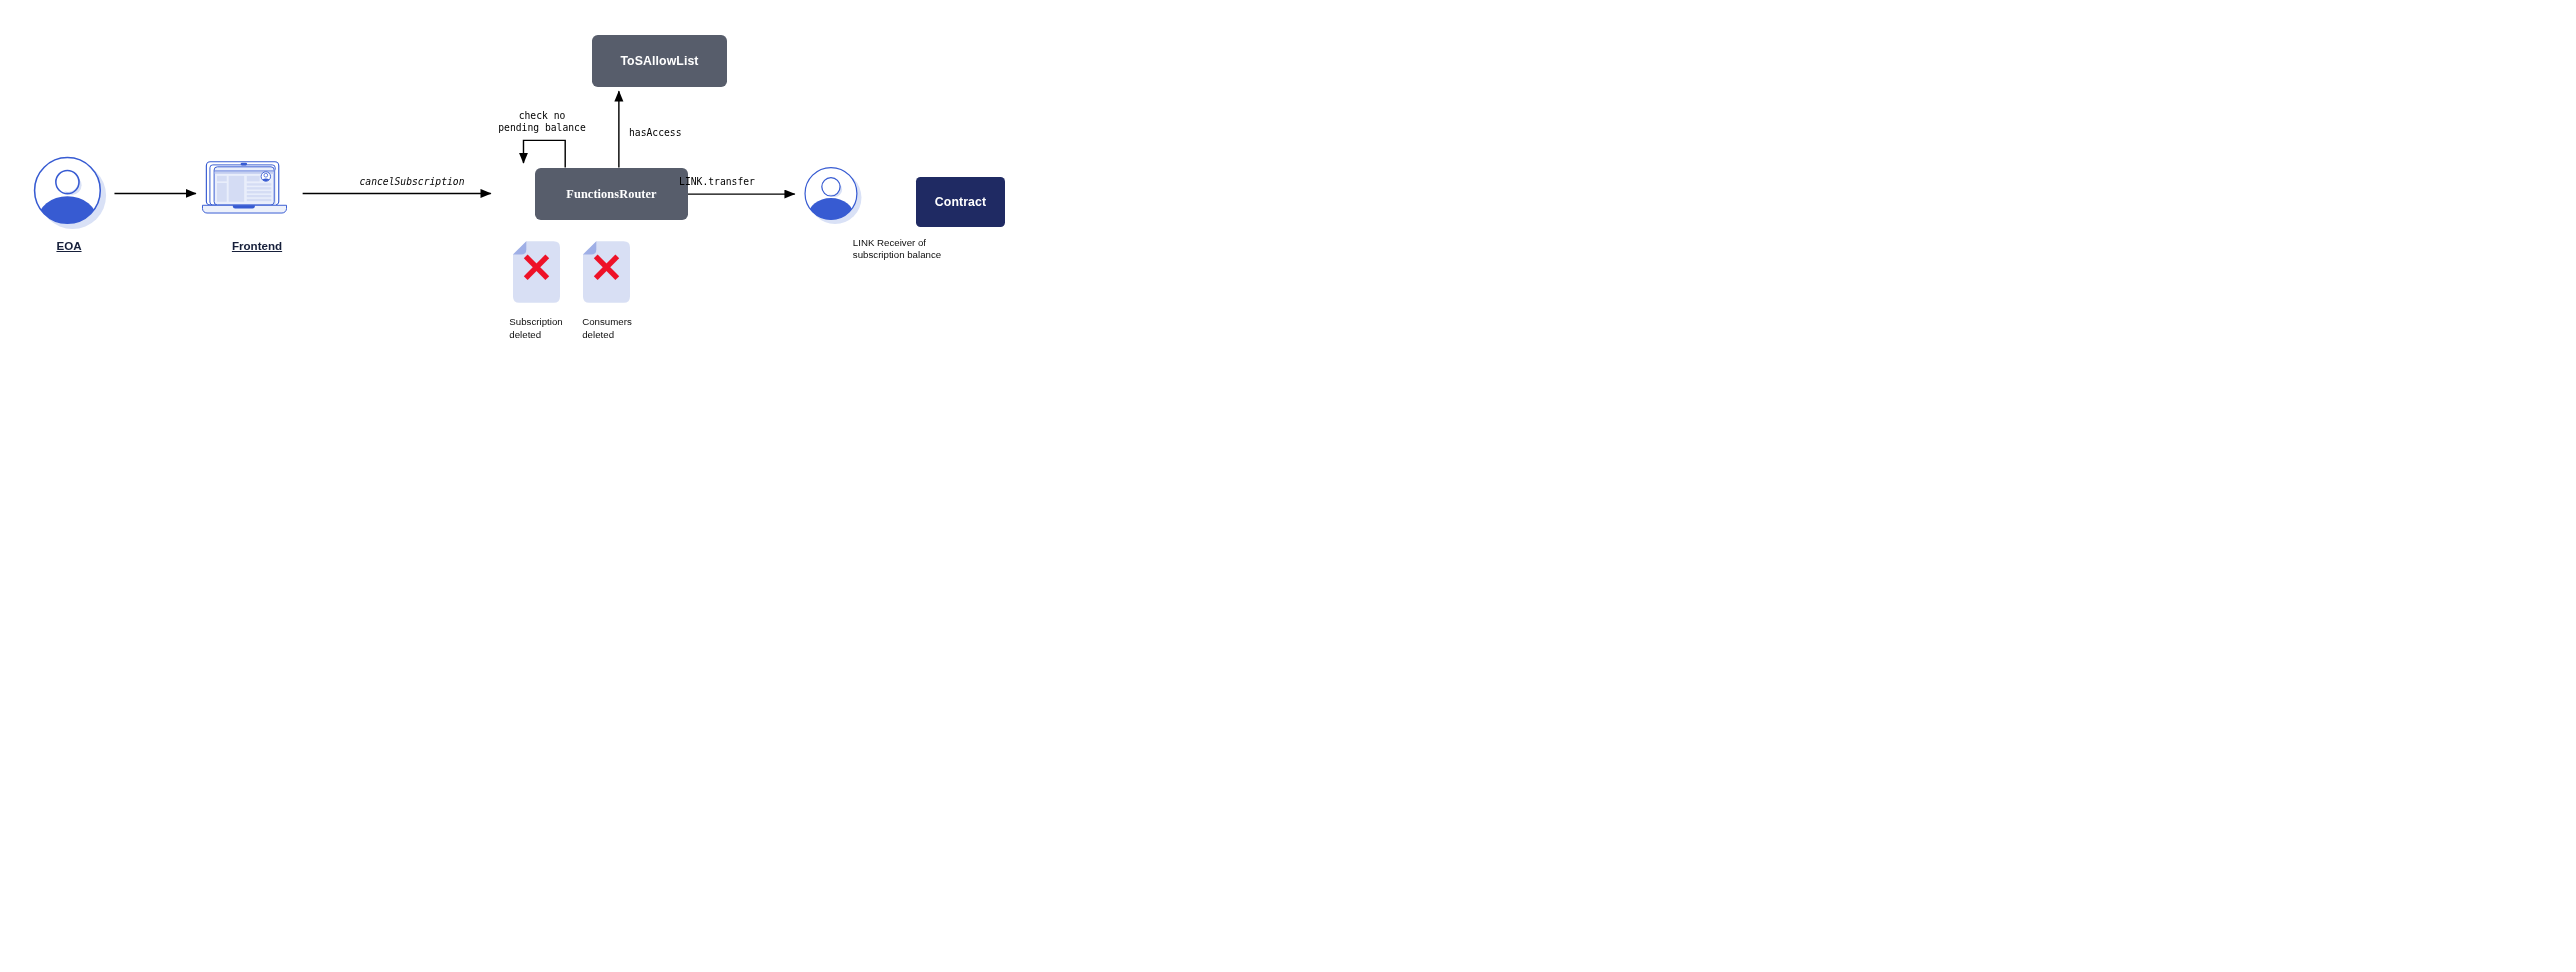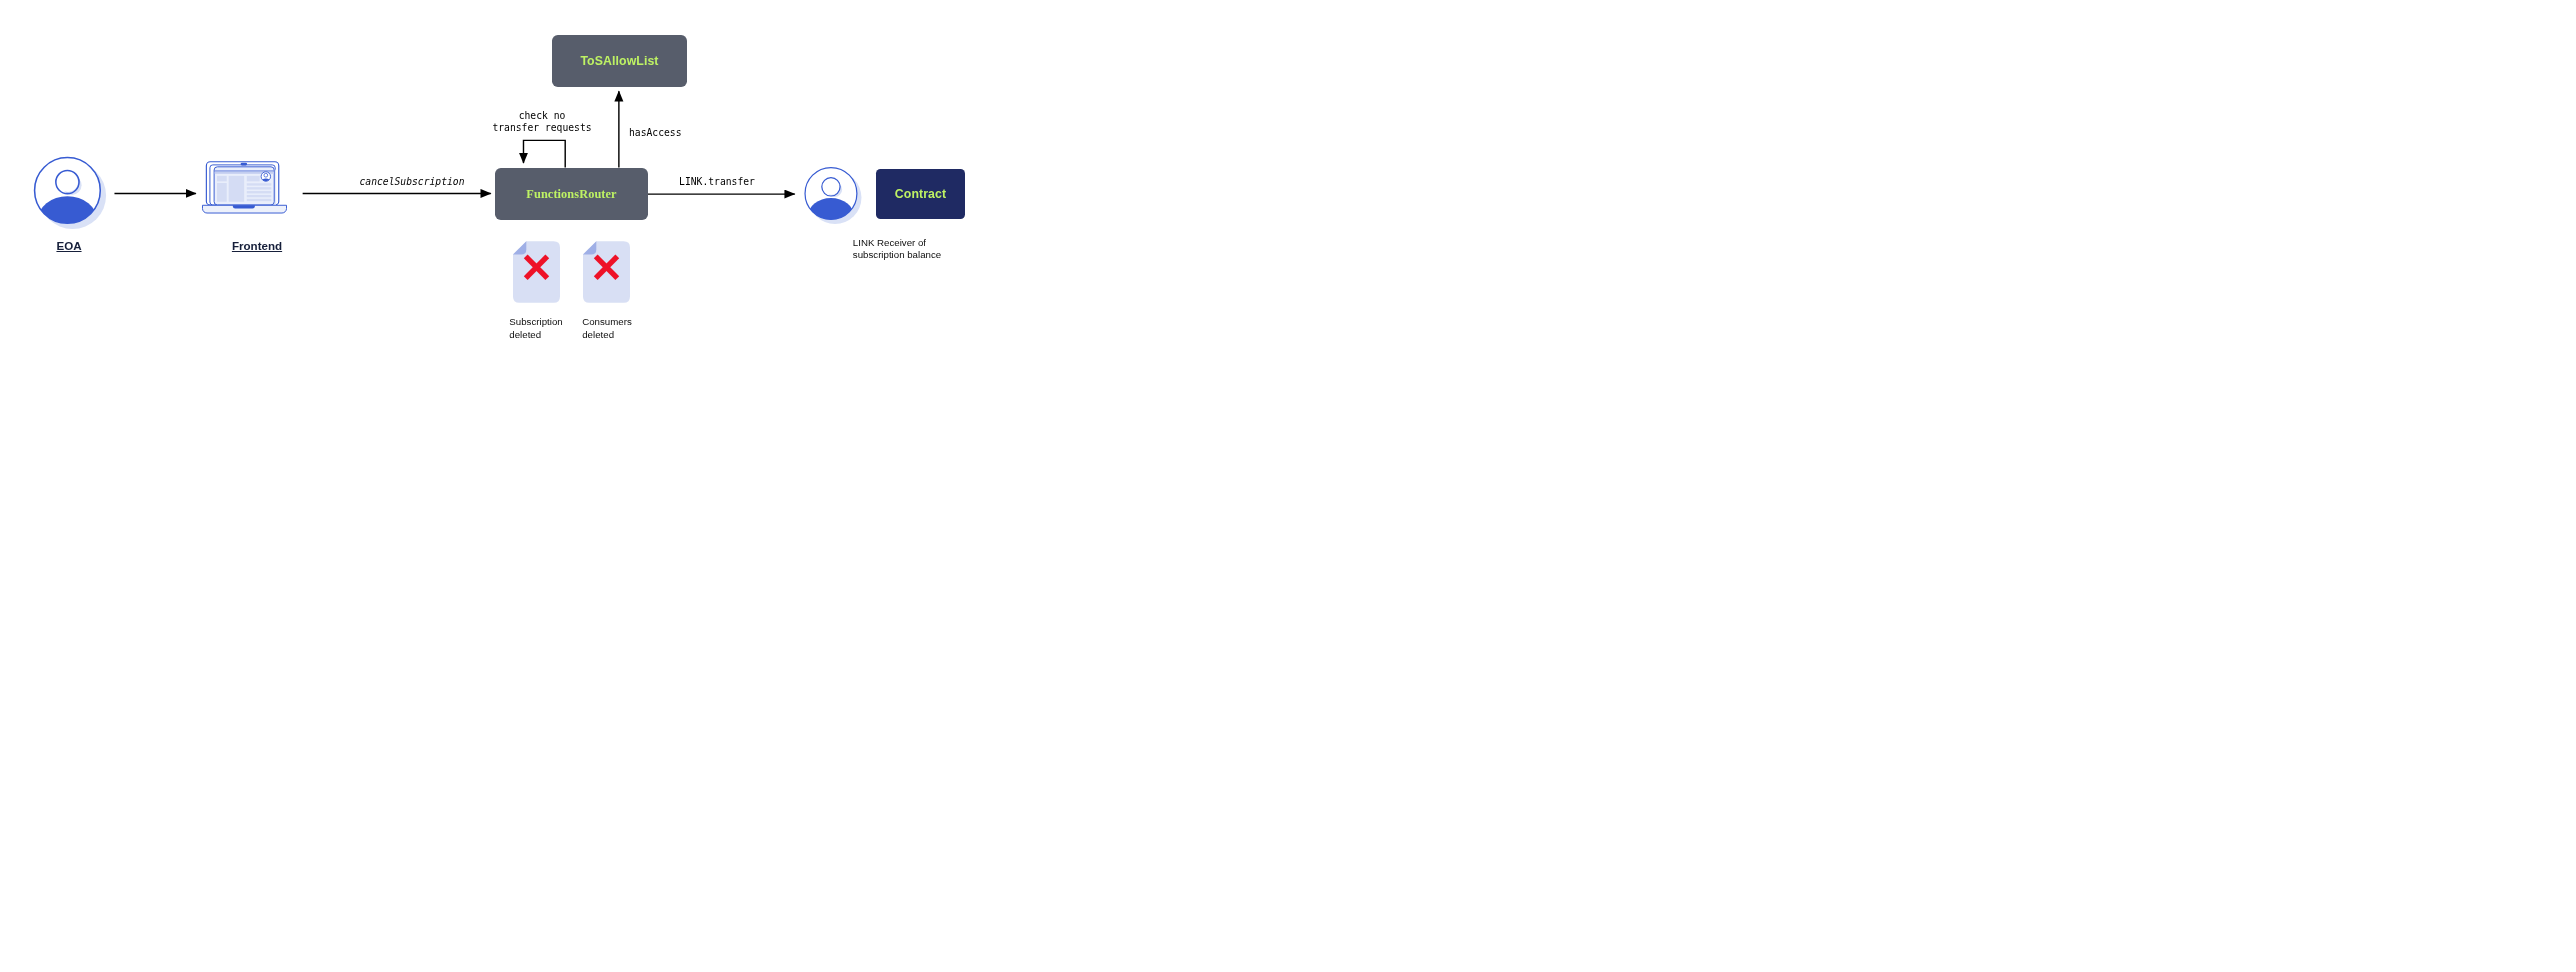--- a/index.html
+++ b/index.html
@@ -10,26 +10,27 @@
   }
   svg { display:block; }
   .abs { position:absolute; }
 
   
   #connectors { position:absolute; left:0; top:0; width:1014px; height:383px; }
 
   
   .box {
     position:absolute; display:flex; align-items:center; justify-content:center;
-    color:#bef264; font-weight:bold; font-size:12.3px; letter-spacing:0.1px;
+    color:#ffffff; font-weight:bold; font-size:12.3px; letter-spacing:0.1px;
     border-radius:5.8px;
+    margin-left:40px;
   }
   #box-router   { left:495px;  top:168px; width:153px; height:52px; background:#575D6B;font-family:Liberation Serif, serif; }
   #box-tos      { left:552px;  top:35px;  width:135px; height:52px; background:#575D6B; }
-  #box-contract { left:876px; top:169px; width:89px; height:50px; background:#1F2A63; border-radius:4.5px; }
+  #box-contract { left:876px; top:177px; width:89px; height:50px; background:#1F2A63; border-radius:4.5px; }
 
   
   .node-label {
     position:absolute; transform:translateX(-50%);
     font-weight:bold; font-size:11.6px; color:#161F3A; white-space:nowrap; text-align:center;text-decoration:underline;
   }
   #label-eoa      { left:69px; top:239px; }
   #label-frontend { left:245px; top:239px;padding-left:24px; }
 
   
@@ -139,21 +140,21 @@
   <div class="box" id="box-tos">
     <span>ToSAllowList</span>
   </div>
   <div class="box" id="box-contract">
     <span>Contract</span>
   </div>
 
   <div class="code-label center-x" id="label-cancel">cancelSubscription</div>
   <div class="code-label center-x" id="label-checkpending">
     <div>check no</div>
-    <div>transfer requests</div>
+    <div>pending balance</div>
   </div>
   <div class="code-label" id="label-hasaccess">hasAccess</div>
   <div class="code-label center-x" id="label-linktransfer">LINK.transfer</div>
 
   <svg class="abs" id="icon-receiver" width="60" height="61" viewBox="0 0 118 118" xmlns="http://www.w3.org/2000/svg">
     <circle cx="63" cy="63" r="52" fill="#D9E1F6"></circle>
     <clipPath id="rcvClip">
         <circle cx="55" cy="55" r="51"></circle>
       </clipPath>
     <circle cx="55" cy="55" r="51" fill="#ffffff"></circle>

